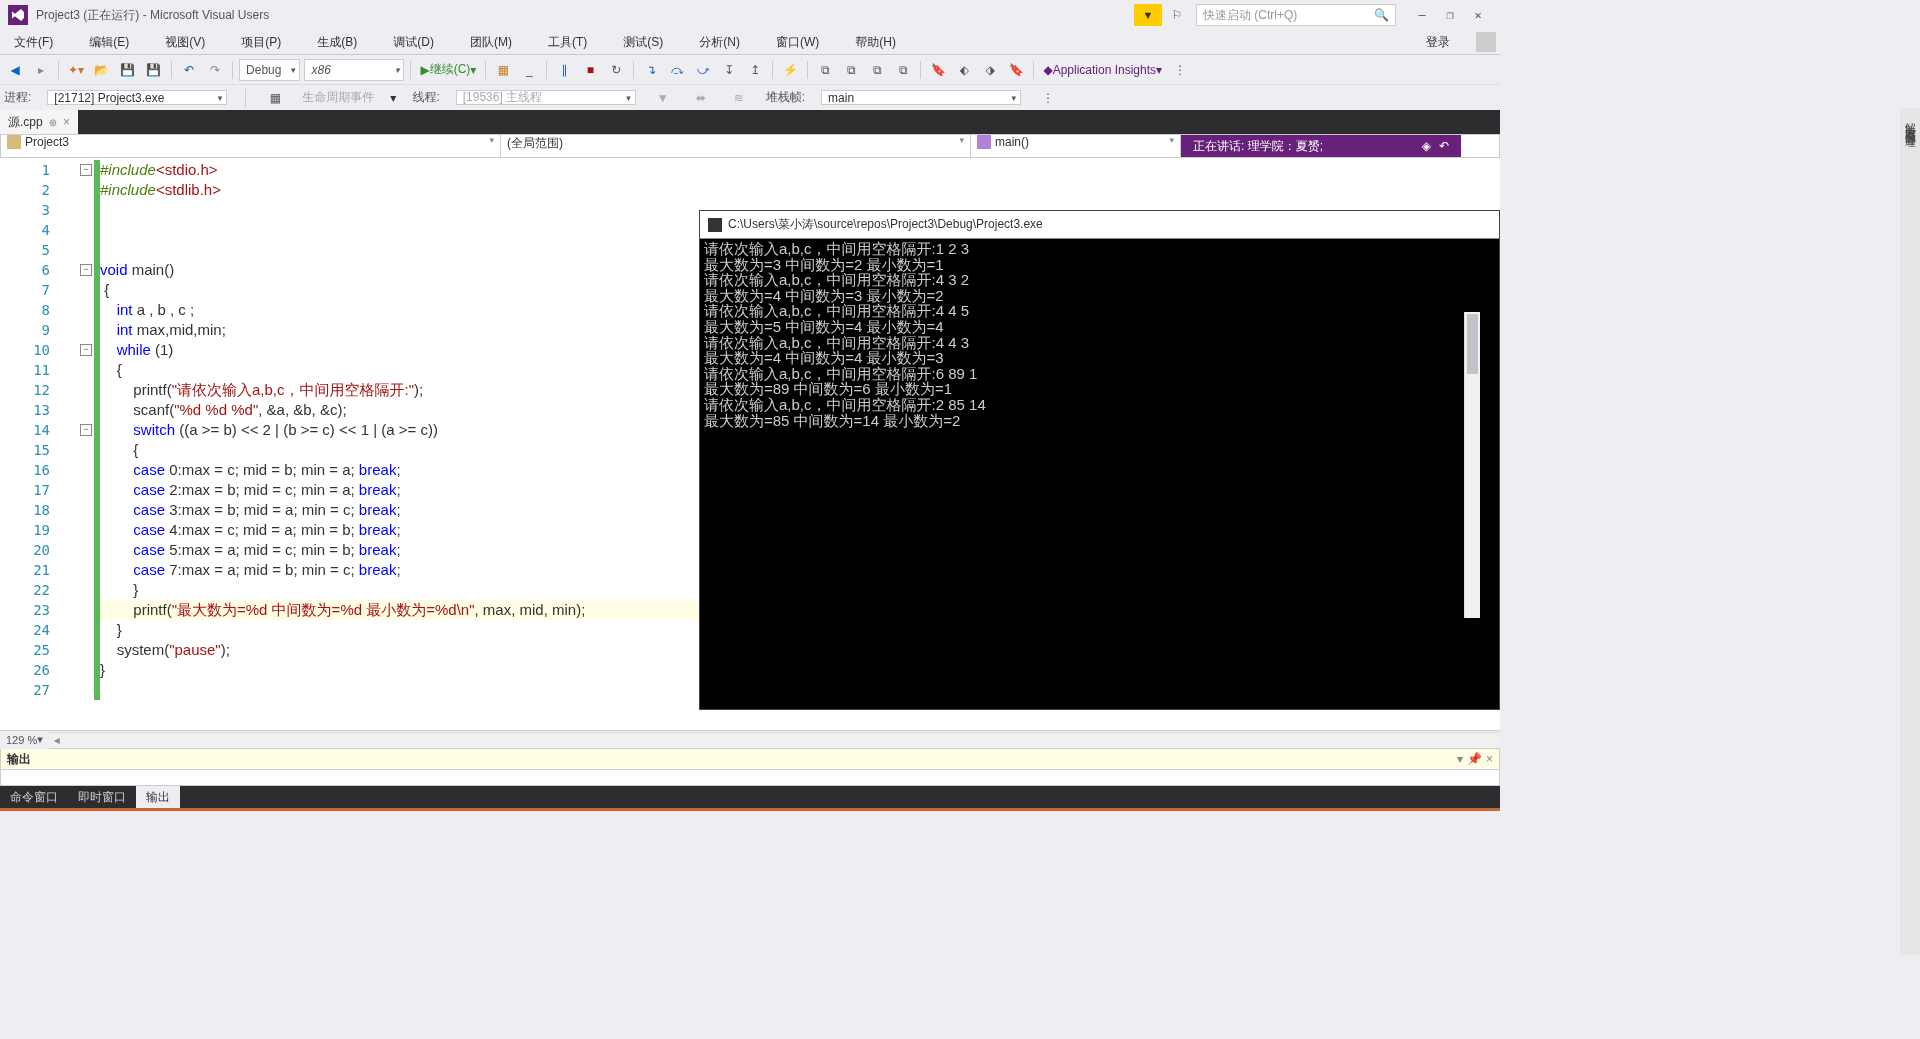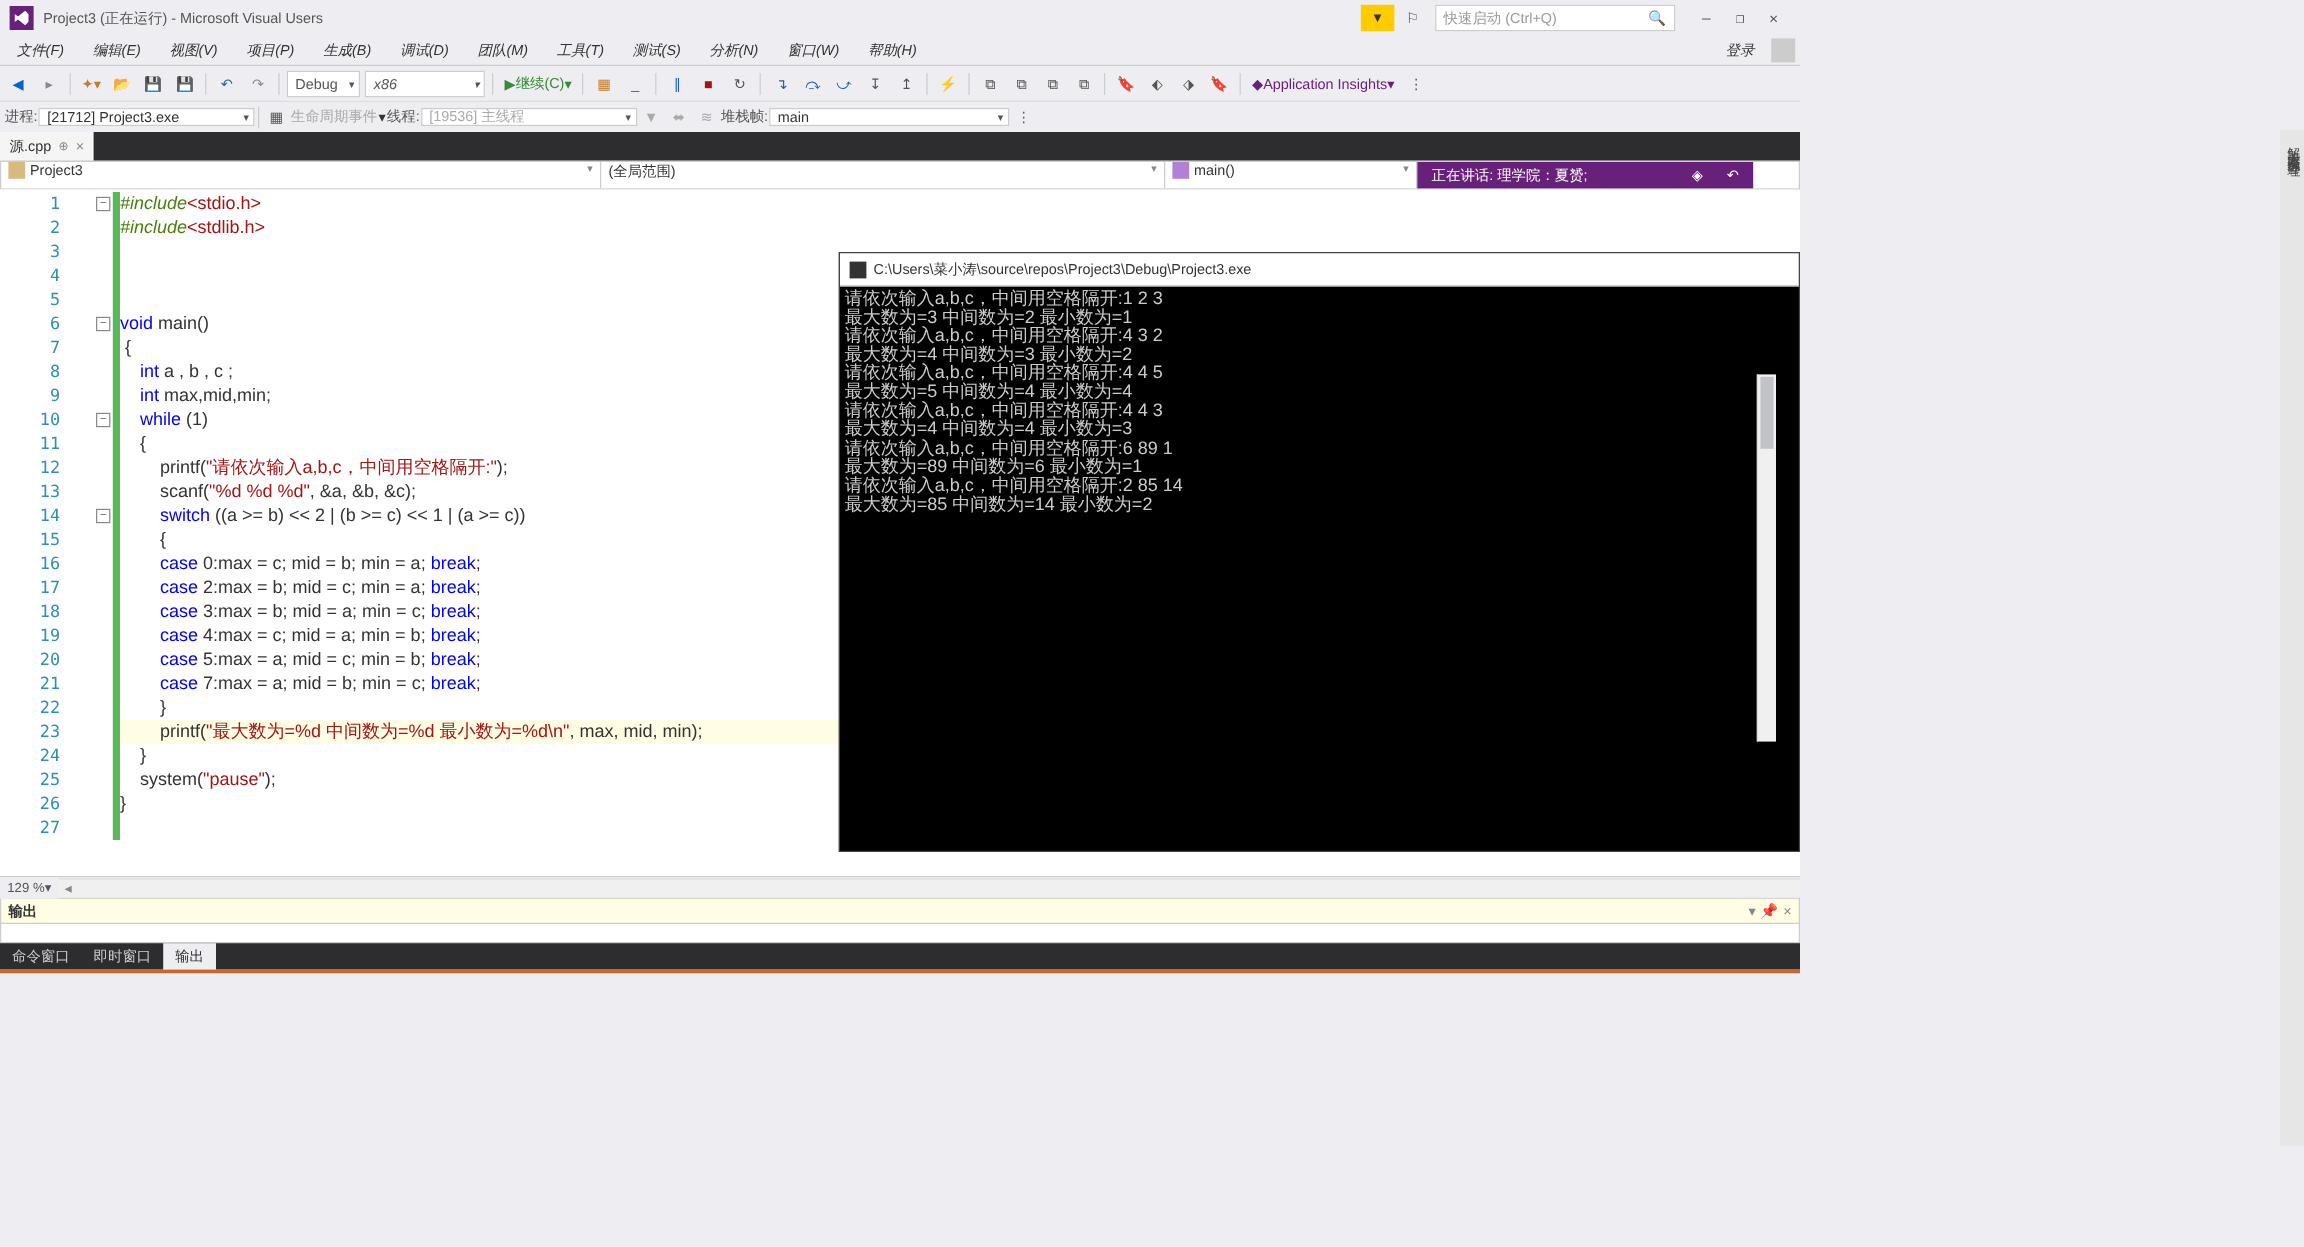--- a/index.html
+++ b/index.html
@@ -9,51 +9,51 @@
 .titlebar .vs-logo::before { content:""; width:12px; height:12px; background:white; clip-path:polygon(75% 0,100% 25%,100% 75%,75% 100%,25% 60%,0 80%,0 20%,25% 40%); }
 .titlebar .title { color:#555; }
 .titlebar .spacer { flex:1; }
 .titlebar .notif { width:28px; height:22px; background:#ffcc00; display:flex; align-items:center; justify-content:center; margin-right:4px; }
 .titlebar .notif::before { content:"▼"; color:#333; font-size:11px; }
 .titlebar .flag { width:22px; height:22px; display:flex; align-items:center; justify-content:center; color:#555; margin-right:8px; }
 .titlebar .searchbox { width:200px; height:22px; border:1px solid #ccc; background:white; display:flex; align-items:center; padding:0 6px; color:#999; justify-content:space-between; }
 .titlebar .winbtns { display:flex; margin-left:12px; }
 .titlebar .winbtn { width:28px; height:22px; display:flex; align-items:center; justify-content:center; color:#555; font-family:monospace; }
 
-.menubar { height:24px; background:#eeeef2; display:flex; align-items:center; padding:0 4px; gap:4px;font-style:italic; }
+.menubar { height:24px; background:#eeeef2; display:flex; align-items:center; padding:0 4px; gap:16px; }
 .menubar .mi { padding:2px 10px; color:#333; cursor:default; }
 .menubar .spacer { flex:1; }
 .menubar .login { color:#333; padding:0 6px; }
 .menubar .avatar { width:20px; height:20px; background:#ccc; margin-left:4px; }
 
 .toolbar { height:30px; background:#eeeef2; border-top:1px solid #ccc; display:flex; align-items:center; padding:0 4px; gap:4px; }
 .tb-btn { min-width:22px; height:22px; display:flex; align-items:center; justify-content:center; padding:0 3px; color:#555; }
 .tb-sep { width:1px; height:18px; background:#ccc; margin:0 2px; }
 .tb-drop { height:22px; border:1px solid #ccc; background:white; display:flex; align-items:center; padding:0 18px 0 6px; position:relative; color:#555; min-width:60px; }
 .tb-drop::after { content:"▾"; position:absolute; right:4px; font-size:9px; color:#555; }
 .tb-play { color:#388a34; }
 
-.toolbar2 { height:26px; background:#eeeef2; border-top:1px solid #ddd; display:flex; align-items:center; padding:12px 4px; gap:1px; }
+.toolbar2 { height:26px; background:#eeeef2; border-top:1px solid #ddd; display:flex; align-items:center; padding:12px 4px; gap:16px; }
 .toolbar2 .lbl { color:#555; }
 .toolbar2 .drop { height:15px; border:1px solid #ccc; background:white; display:flex; align-items:center; padding:0 18px 0 6px; position:relative; color:#333; min-width:180px; }
 .toolbar2 .drop.lg { min-width:200px; }
 .toolbar2 .drop::after { content:"▾"; position:absolute; right:4px; font-size:9px; color:#555; }
 .toolbar2 .ghost { color:#aaa; }
 
 .tabstrip { height:24px; background:#2d2d30; display:flex; align-items:flex-end; }
 .tabstrip .tab { height:24px; background:#f5f5f5; display:flex; align-items:center; padding:0 8px; gap:6px; color:#333; }
 .tabstrip .tab .pin { font-size:10px; color:#888; }
 .tabstrip .tab .close { font-size:12px; color:#888; }
 
 .navbar { height:24px; background:white; border:1px solid #ccc; display:flex; }
 .navbar .cell { flex:1; border-right:1px solid #ccc; display:flex; padding:0 6px; position:relative; }
 .navbar .cell::after { content:"▾"; position:absolute; right:6px; font-size:9px; color:#888; }
 .navbar .ico { width:14px; height:14px; background:#d7ba7d; margin-right:4px; }
 .navbar .ico.purple { background:#b180d7; }
-.navbar .liveshare { width:280px; background:#68217a; color:white; display:flex; align-items:center; padding:0 12px; gap:20px; }
+.navbar .liveshare { width:280px; background:#68217a; color:white; display:flex; align-items:center; padding:0 12px; gap:8px; }
 
 .editor-wrap { position:relative; height:572px; }
 .editor { display:flex; height:100%; background:white; }
 .gutter { width:78px; background:white; text-align:right; padding-top:2px; border-right:0; }
 .gutter .ln { height:20px; line-height:20px; color:#2b91af; font-family:Consolas,monospace; font-size:14px; padding-right:28px; position:relative; }
 .fold-col { width:16px; background:white; padding-top:2px; }
 .fold-col .fc { height:20px; display:flex; align-items:center; justify-content:center; }
 .fold-col .fc.box { }
 .fold-col .fc.box::before { content:"−"; width:10px; height:10px; border:1px solid #888; font-size:9px; line-height:9px; text-align:center; color:#555; }
 .greenbar { width:6px; background:#5ab75a; height:540px; margin-top:2px; }

